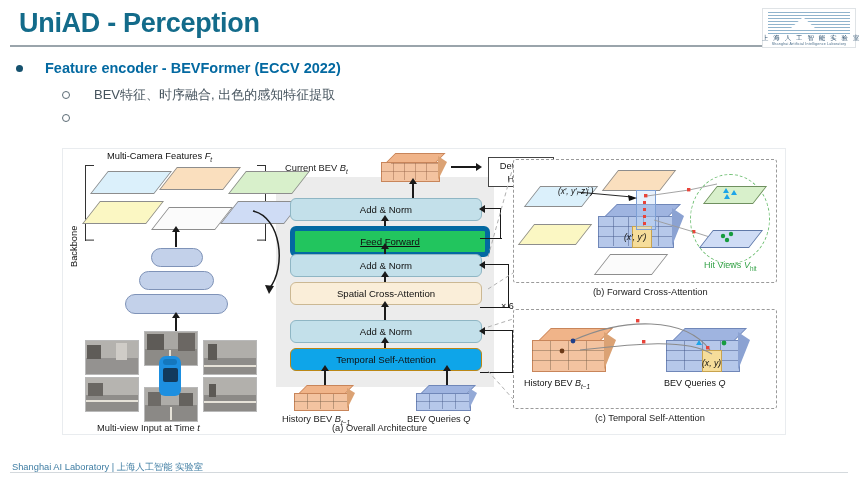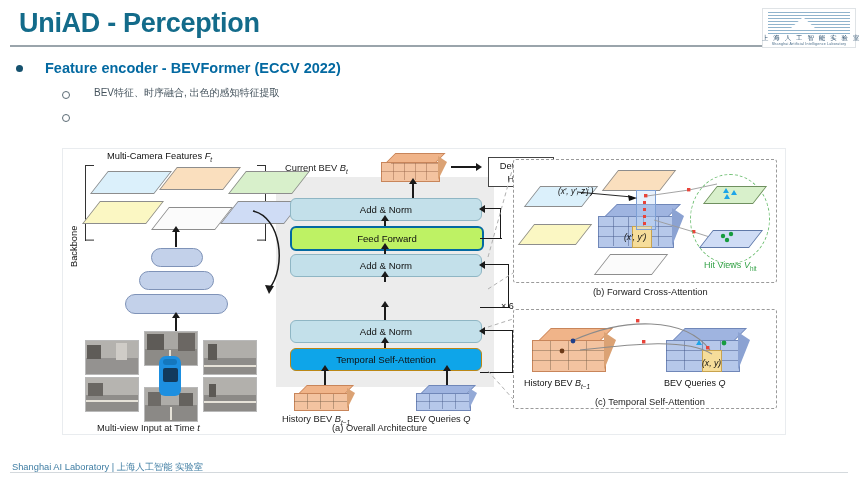--- a/index.html
+++ b/index.html
@@ -40,21 +40,21 @@
     font-size:3.6px;color:#4a6d89;letter-spacing:.2px;white-space:nowrap;
   }
 
   
   .b1{position:absolute;left:16px;top:60px;width:760px;display:flex;align-items:flex-start;}
   .b1 .dot{width:7px;height:7px;border-radius:50%;background:#15516e;margin:5px 22px 0 0;flex:none;}
   .b1 .txt{font-size:14.5px;font-weight:bold;color:#0369a1;white-space:nowrap;}
   .b2{position:absolute;left:62px;display:flex;align-items:flex-start;}
   .b2.r1{top:86px;} .b2.r2{top:109px;}
   .b2 .ring{width:6px;height:6px;border-radius:50%;border:1px solid #5b6b75;margin:5px 24px 0 0;flex:none;}
-  .b2 .txt{font-size:10px;color:#46545e;white-space:nowrap;}
+  .b2 .txt{font-size:13px;color:#46545e;white-space:nowrap;}
 
   
   .fig{
     position:absolute;left:62px;top:148px;width:722px;height:285px;
     border:1px solid #e9ecef;background:#ffffff;
   }
   .cap{position:absolute;font-size:9.3px;color:#1c1c1c;white-space:nowrap;}
 
   
   .panelA-bg{position:absolute;left:213px;top:28px;width:218px;height:210px;background:#ececec;}
@@ -100,21 +100,21 @@
   .arw-right{position:absolute;width:0;height:0;border-top:4px solid transparent;border-bottom:4px solid transparent;border-left:6px solid #1a1a1a;}
   .arw-left{position:absolute;width:0;height:0;border-top:4px solid transparent;border-bottom:4px solid transparent;border-right:6px solid #1a1a1a;}
 
   
   .blk{
     position:absolute;left:227px;width:190px;height:21px;border-radius:6px;
     display:flex;align-items:center;justify-content:center;
     font-size:9.6px;color:#111;white-space:nowrap;
   }
   .blk.an{background:#c3e0ea;border:1px solid #8fb6c4;}
-  .blk.ff{background:#bef264;border:2px solid #0369a1;}
+  .blk.ff{background:#22c55e;border:5px solid #0369a1;text-decoration:underline;}
   .blk.sca{background:#faeed9;border:1px solid #cbb893;}
   .blk.tsa{background:#0ea5e9;border:1px solid #bb8715;}
 
   
   .cube{position:absolute;}
   .cube .top{position:absolute;transform:skewX(-45deg);}
   .cube .front{position:absolute;}
   .cube .side{position:absolute;}
   .gridc{position:absolute;inset:0;}
   .gridc i{position:absolute;background:rgba(120,95,70,.45);}
@@ -284,20 +284,21 @@
       <span>Heads</span>
       <div class="fold"></div>
     </div>
 
     <div class="ar" style="left:349px;top:33px;width:1.6px;height:16px;"></div>
     <div class="arw-up" style="left:345.5px;top:29px;"></div>
 
     <div class="blk an" style="top:49px;">Add &amp; Norm</div>
     <div class="blk ff" style="top:77px;">Feed Forward</div>
     <div class="blk an" style="top:105px;">Add &amp; Norm</div>
+    <div class="blk sca" style="top:133px;">Spatial Cross-Attention</div>
     <div class="blk an" style="top:171px;">Add &amp; Norm</div>
     <div class="blk tsa" style="top:199px;">Temporal Self-Attention</div>
 
     <div class="ar" style="left:321px;top:70px;width:1.6px;height:7px;"></div>
     <div class="arw-up" style="left:317.5px;top:66px;"></div>
     <div class="ar" style="left:321px;top:98px;width:1.6px;height:7px;"></div>
     <div class="arw-up" style="left:317.5px;top:94px;"></div>
     <div class="ar" style="left:321px;top:126px;width:1.6px;height:7px;"></div>
     <div class="arw-up" style="left:317.5px;top:122px;"></div>
     <div class="ar" style="left:321px;top:157px;width:1.6px;height:14px;"></div>
@@ -463,21 +464,21 @@
         <path d="M198,44 C172,28 120,34 66,40" fill="none" stroke="#8b8b8b" stroke-width="1.1"></path>
         <rect x="122" y="9" width="3.4" height="3.4" fill="#e8443a"></rect>
         <rect x="128" y="30" width="3.4" height="3.4" fill="#e8443a"></rect>
         <circle cx="59" cy="31" r="2.4" fill="#1f3f8a"></circle>
         <circle cx="48" cy="41" r="2.4" fill="#6b3a18"></circle>
         <polygon points="185,30 188,35 182,35" fill="#1ea5e8"></polygon>
         <circle cx="210" cy="33" r="2.4" fill="#169c3e"></circle>
         <rect x="192" y="36" width="3.4" height="3.4" fill="#e8443a"></rect>
       </svg>
     </div>
-    <div class="cap" style="left:532px;top:248px;">(c) Temporal Self-Attention</div>
+    <div class="cap" style="left:532px;top:264px;">(c) Temporal Self-Attention</div>
 
     <svg style="position:absolute;left:0;top:0;width:722px;height:285px;overflow:visible;">
       <path d="M425,140 L450,124" stroke="#b0b0b0" stroke-width="1" stroke-dasharray="4,3" fill="none"></path>
       <path d="M425,108 L450,18" stroke="#b0b0b0" stroke-width="1" stroke-dasharray="4,3" fill="none"></path>
       <path d="M425,178 L450,170" stroke="#b0b0b0" stroke-width="1" stroke-dasharray="4,3" fill="none"></path>
       <path d="M425,222 L450,250" stroke="#b0b0b0" stroke-width="1" stroke-dasharray="4,3" fill="none"></path>
     </svg>
 
   </div>
 

